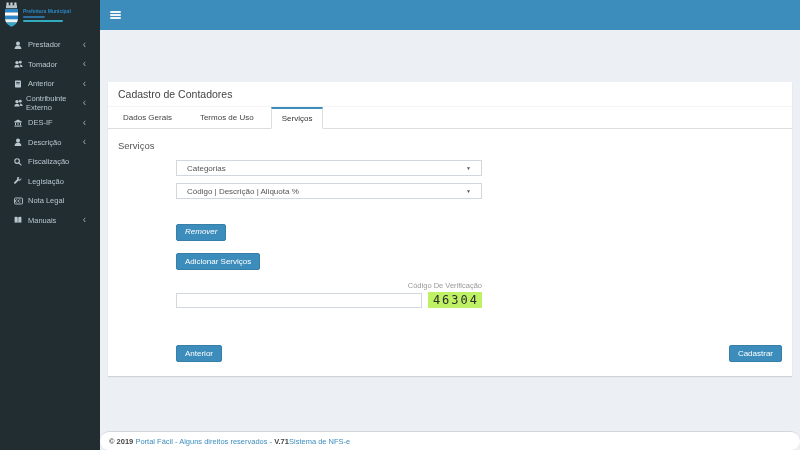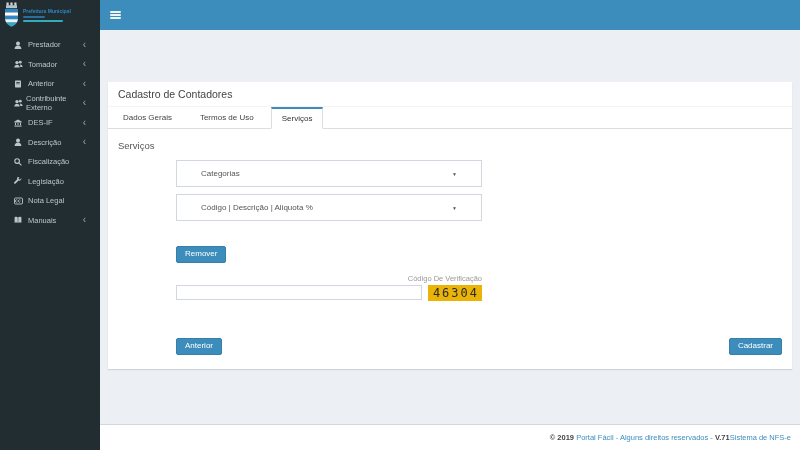--- a/index.html
+++ b/index.html
@@ -37,44 +37,44 @@
   .tab { padding:5px 10px; margin:0 6px -1px 0; font-size:8px; color:#444;
     border:1px solid transparent; cursor:pointer; }
   .tab:first-child { margin-left:4px; }
   .tab.active { background:#fff; border:1px solid #ddd; border-top:2px solid #3c8dbc;
     border-bottom:1px solid #fff; color:#333; }
 
   .tab-body { padding:8px 10px 10px; }
   .section-title { font-size:9.5px; color:#555; font-weight:normal; margin:3px 0 9px; }
 
   .form-col { margin-left:58px; width:306px; }
-  .sel { height:27px; background:#fff; border:1px solid #d2d6de; display:flex;
-    align-items:center; justify-content:space-between; padding:0 24px; font-size:8px;
+  .sel { height:16px; background:#fff; border:1px solid #d2d6de; display:flex;
+    align-items:center; justify-content:space-between; padding:0 10px; font-size:8px;
     color:#555; margin-bottom:7px; cursor:pointer; }
   .sel .caret { font-size:5px; color:#555; }
 
   .btn { display:inline-block; background:#3c8dbc; border:1px solid #367fa9; color:#fff;
     font-size:8px; line-height:8px; padding:3.5px 8px; border-radius:2px; cursor:pointer; }
-  .row-remove { margin-top:21px; }
+  .row-remove { margin-top:21px;font-style:italic; }
   .row-add { margin-top:9px; }
 
   .cap-label { font-size:7.5px; color:#999; margin:11px 0 2px;text-align:right; }
   .cap-row { display:flex; align-items:center; }
   .cap-input { width:301px; height:15px; border:1px solid #d2d6de; font-size:8px;
     padding:0 4px; color:#555; outline:none; font-family:"Liberation Sans",sans-serif; }
-  .cap-box { margin-left:6px; background:#eab308; color:#2b2b2b;
+  .cap-box { margin-left:6px; background:#bef264; color:#2b2b2b;
     font-family:"DejaVu Sans Mono", monospace; font-size:12px; letter-spacing:2px;
     padding:1px 3px 1px 5px; user-select:none; }
 
   .actions { display:flex; justify-content:space-between; align-items:center;
     margin:37px 0 4px 58px; }
 
-  .page-footer { height:26px; flex-shrink:0; background:#fff; border-top:1px solid #d2d6de;
-    display:flex; align-items:center; justify-content:flex-end; padding:0 9px;
-    font-size:7.5px; color:#444; }
+  .page-footer { height:19px; flex-shrink:0; background:#fff; border-top:1px solid #d2d6de;
+    display:flex; align-items:center; justify-content:flex-start; padding:0 9px;
+    font-size:7.5px; color:#444;border-radius:12px; }
   .page-footer a { color:#3c8dbc; text-decoration:none; cursor:pointer; }
   .page-footer strong { font-weight:bold; color:#444; }
 </style>
 </head>
 <body>
 
 <div class="app">
 
   <aside class="sidebar">
     <div class="logo">
@@ -239,20 +239,23 @@
               <span class="caret">▼</span>
             </div>
             <div class="sel">
               <span>Código | Descrição | Aliquota %</span>
               <span class="caret">▼</span>
             </div>
 
             <div class="row-remove">
               <span class="btn">Remover</span>
             </div>
+            <div class="row-add">
+              <span class="btn">Adicionar Serviços</span>
+            </div>
 
             <div class="cap-label">Código De Verificação</div>
             <div class="cap-row">
               <input class="cap-input" type="text" value="" style="">
               <span class="cap-box">46304</span>
             </div>
           </div>
 
           <div class="actions">
             <span class="btn">Anterior</span>

